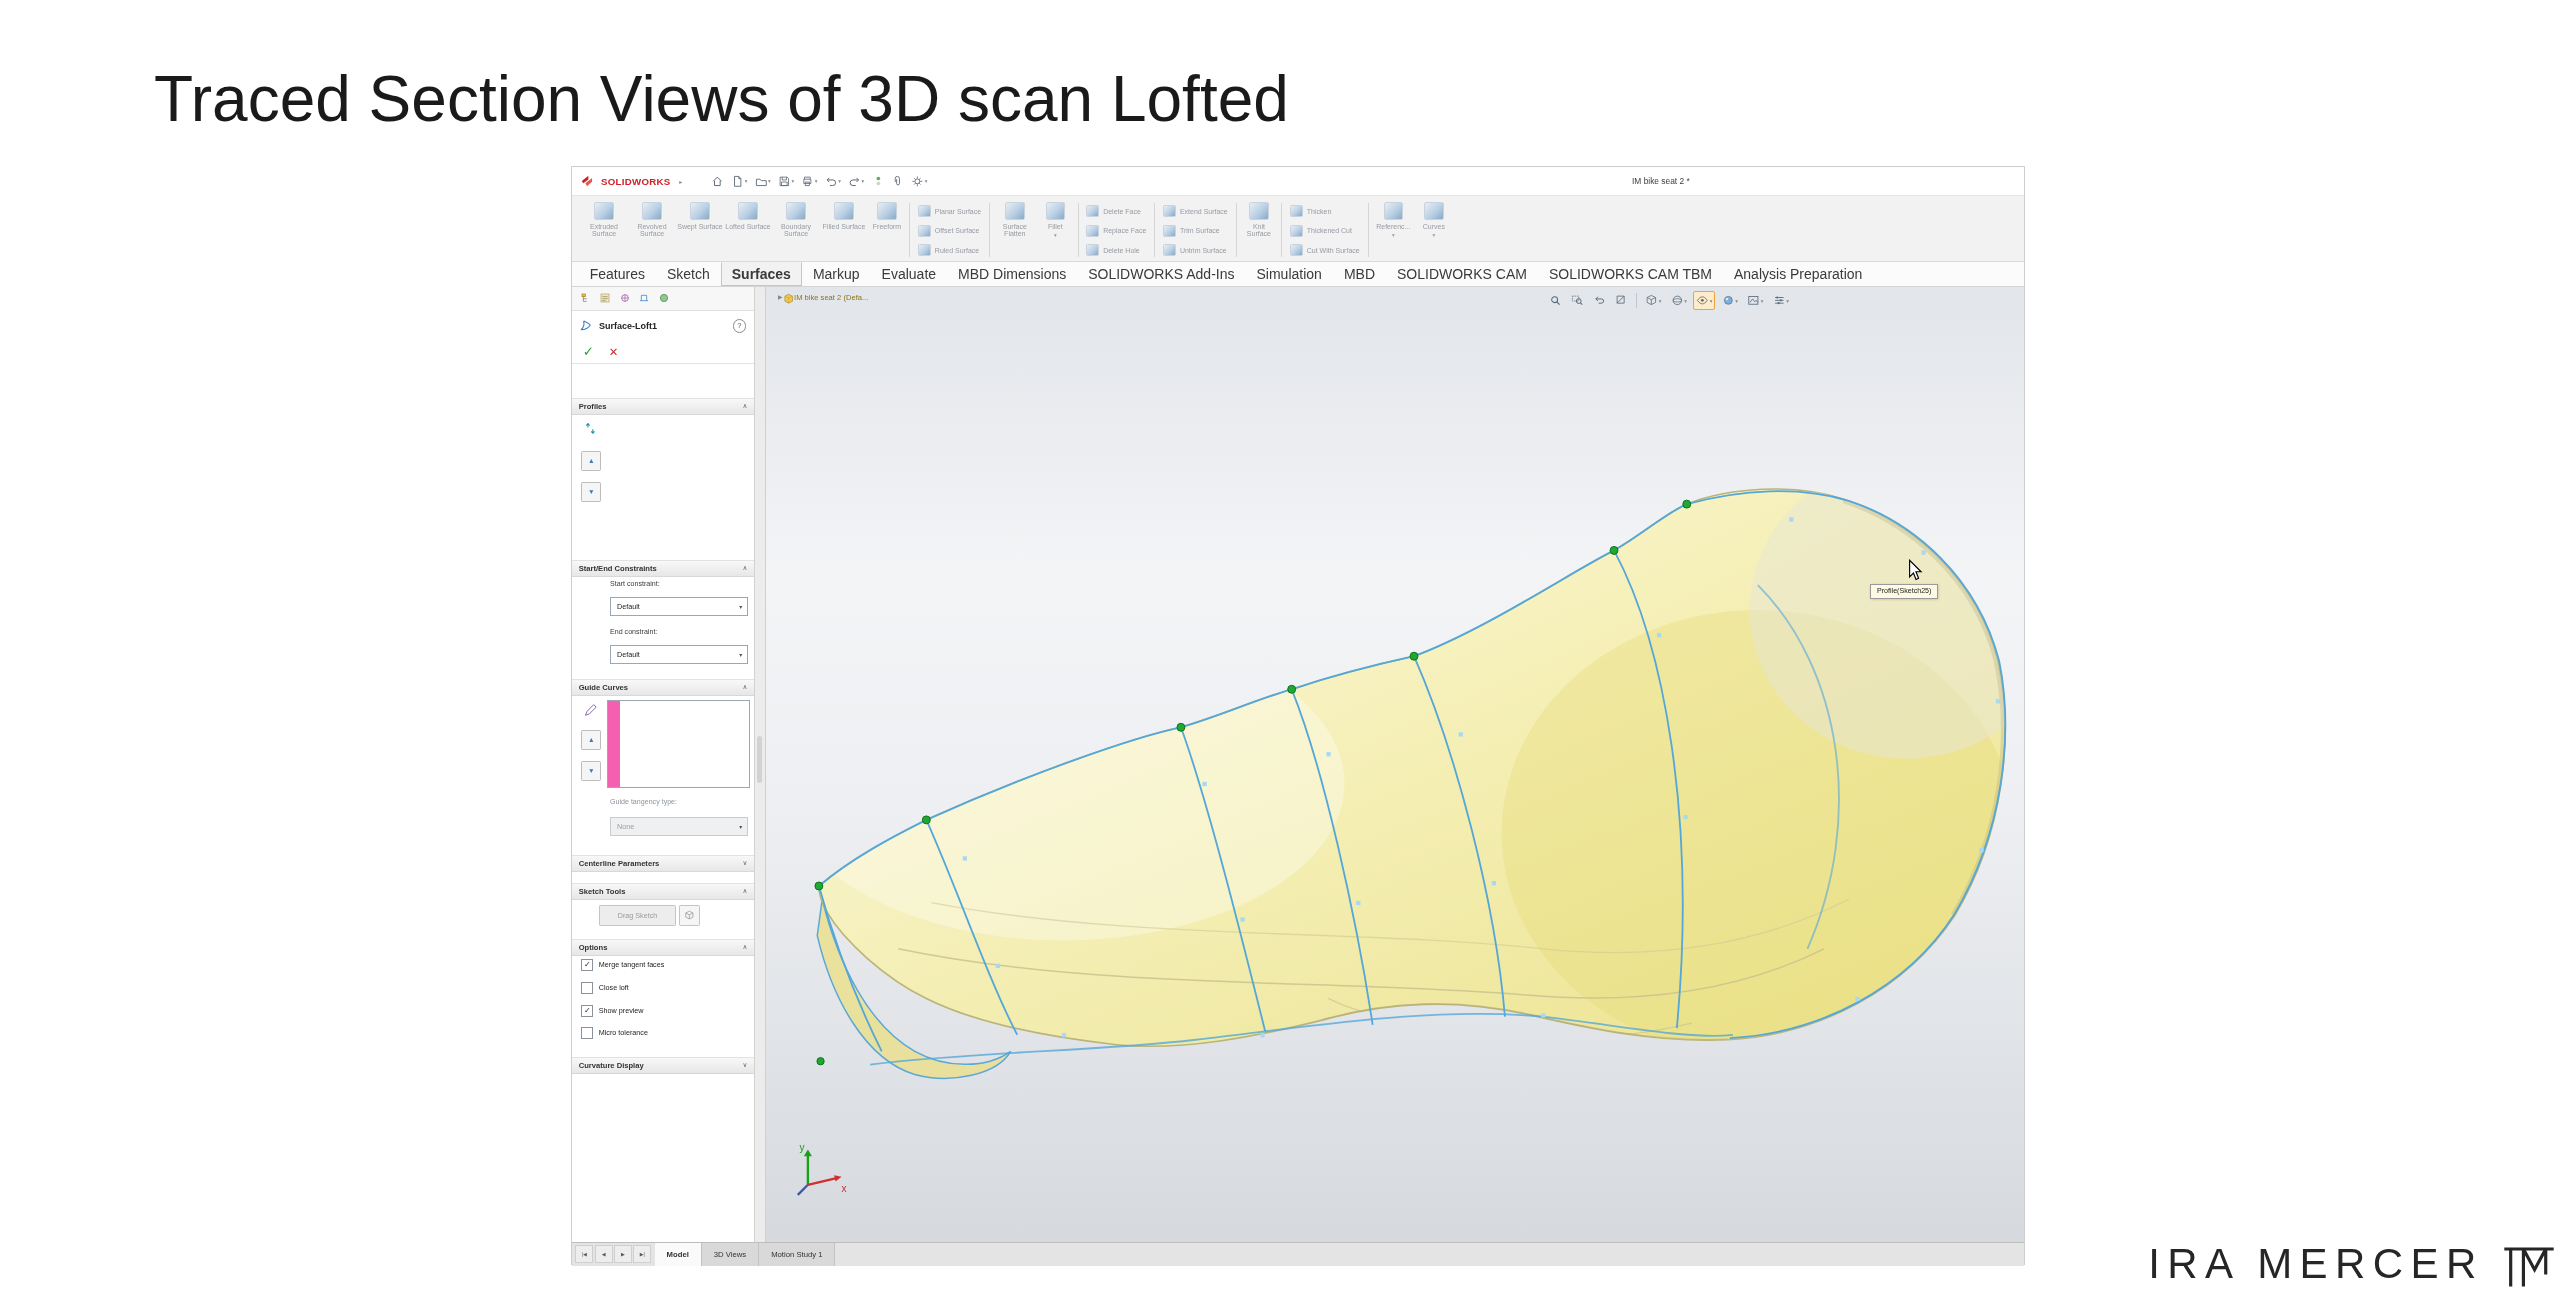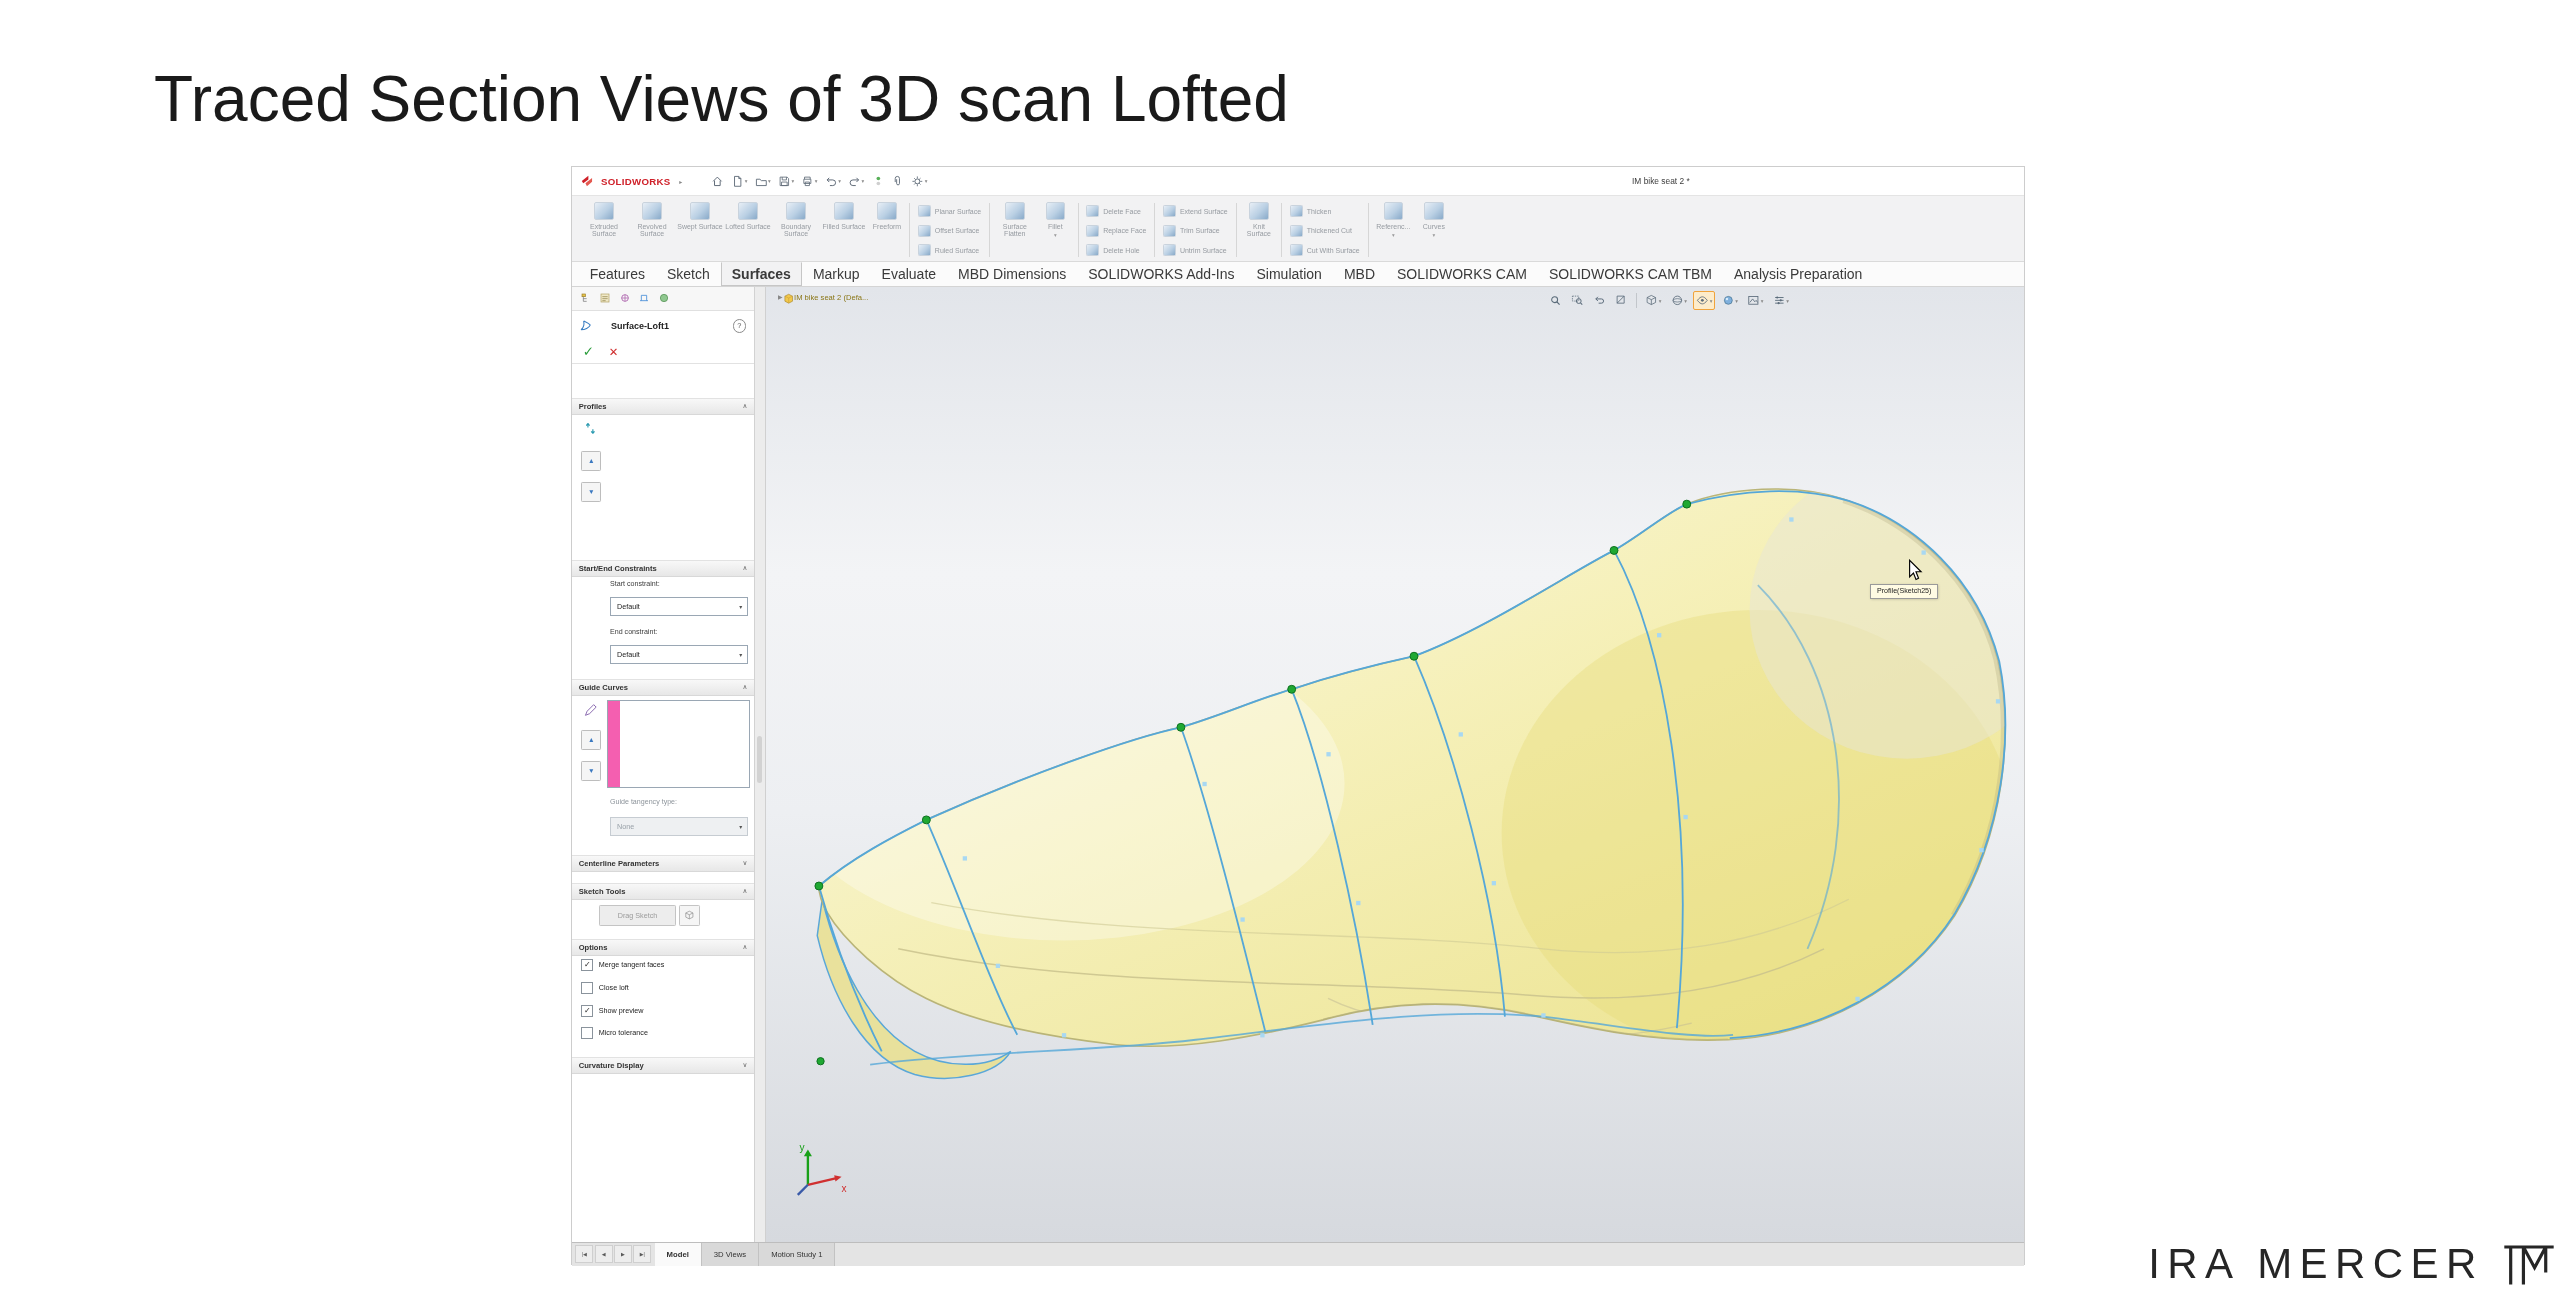--- a/index.html
+++ b/index.html
@@ -1,21 +1,21 @@
 <!DOCTYPE html>
 <html style="font-size:10.7px"><head>
 <meta charset="utf-8">
 <style>
   html,body{margin:0;padding:0;}
   body{width:2576px;height:1291px;background:#ffffff;overflow:hidden;
        font-family:"Liberation Sans","DejaVu Sans",sans-serif;position:relative;}
 
   
   .slide-title{position:absolute;left:154px;top:62px;font-size:64px;color:#1a1a1a;font-weight:400;}
-  .watermark{position:absolute;top:1240px;right:19px;display:flex;align-items:center;gap:17.4px;}
+  .watermark{position:absolute;top:1240px;right:19px;display:flex;align-items:flex-end;gap:17.4px;}
   .wm-text{font-size:42px;letter-spacing:7.4px;font-weight:300;color:#262626;}
   .wm-logo{width:56px;height:43px;}
 
   
   .sw{position:absolute;left:571px;top:166px;width:1452px;height:1097px;background:#fff;
       border:0.7px solid #cdcdcd;box-sizing:content-box;font-size:7.4px;color:#333;}
 
   
   .titlebar{position:relative;height:28px;background:#fff;border-bottom:0.7px solid #e4e4e4;
             display:flex;align-items:center;padding-left:9.4px;}
@@ -52,21 +52,21 @@
   .cmtab.active{background:#f2f2f3;border-color:#c6c6c6;border-top-color:#f2f2f3;font-weight:bold;}
 
   
   .main{position:relative;height:955px;display:flex;}
 
   
   .pm{position:relative;width:182px;background:#fff;border-right:0.7px solid #d2d2d2;flex:none;}
   .pmtabs{position:absolute;top:0;left:0;right:0;height:23px;background:#f7f7f7;border-bottom:0.7px solid #e0e0e0;
           display:flex;align-items:center;gap:7.4px;padding-left:8px;}
   .pmtab{width:12px;height:12px;}
-  .pm-title{position:absolute;top:28px;left:0;right:0;height:23px;display:flex;align-items:center;gap:19px;
+  .pm-title{position:absolute;top:28px;left:0;right:0;height:23px;display:flex;align-items:center;gap:7px;
             padding-left:6.7px;font-weight:bold;font-size:9px;color:#222;}
   .pm-help{margin-left:auto;margin-right:8px;width:11.4px;height:11.4px;border:0.7px solid #8a8a8a;border-radius:50%;
            font-size:7.4px;color:#555;display:flex;align-items:center;justify-content:center;font-weight:normal;}
   .pm-actions{position:absolute;top:54px;left:0;right:0;height:22px;display:flex;align-items:center;gap:14.8px;
               padding-left:10.7px;border-bottom:0.7px solid #e2e2e2;}
   .ok{color:#2e9e3e;font-size:13.4px;font-weight:bold;}
   .cancel{color:#d03030;font-size:11.4px;font-weight:bold;}
 
   .sec{position:absolute;left:0;right:0;height:17.4px;background:linear-gradient(#f8f8f8,#e7e7e7);
        border-top:0.7px solid #e2e2e2;border-bottom:0.7px solid #d8d8d8;display:flex;align-items:center;

